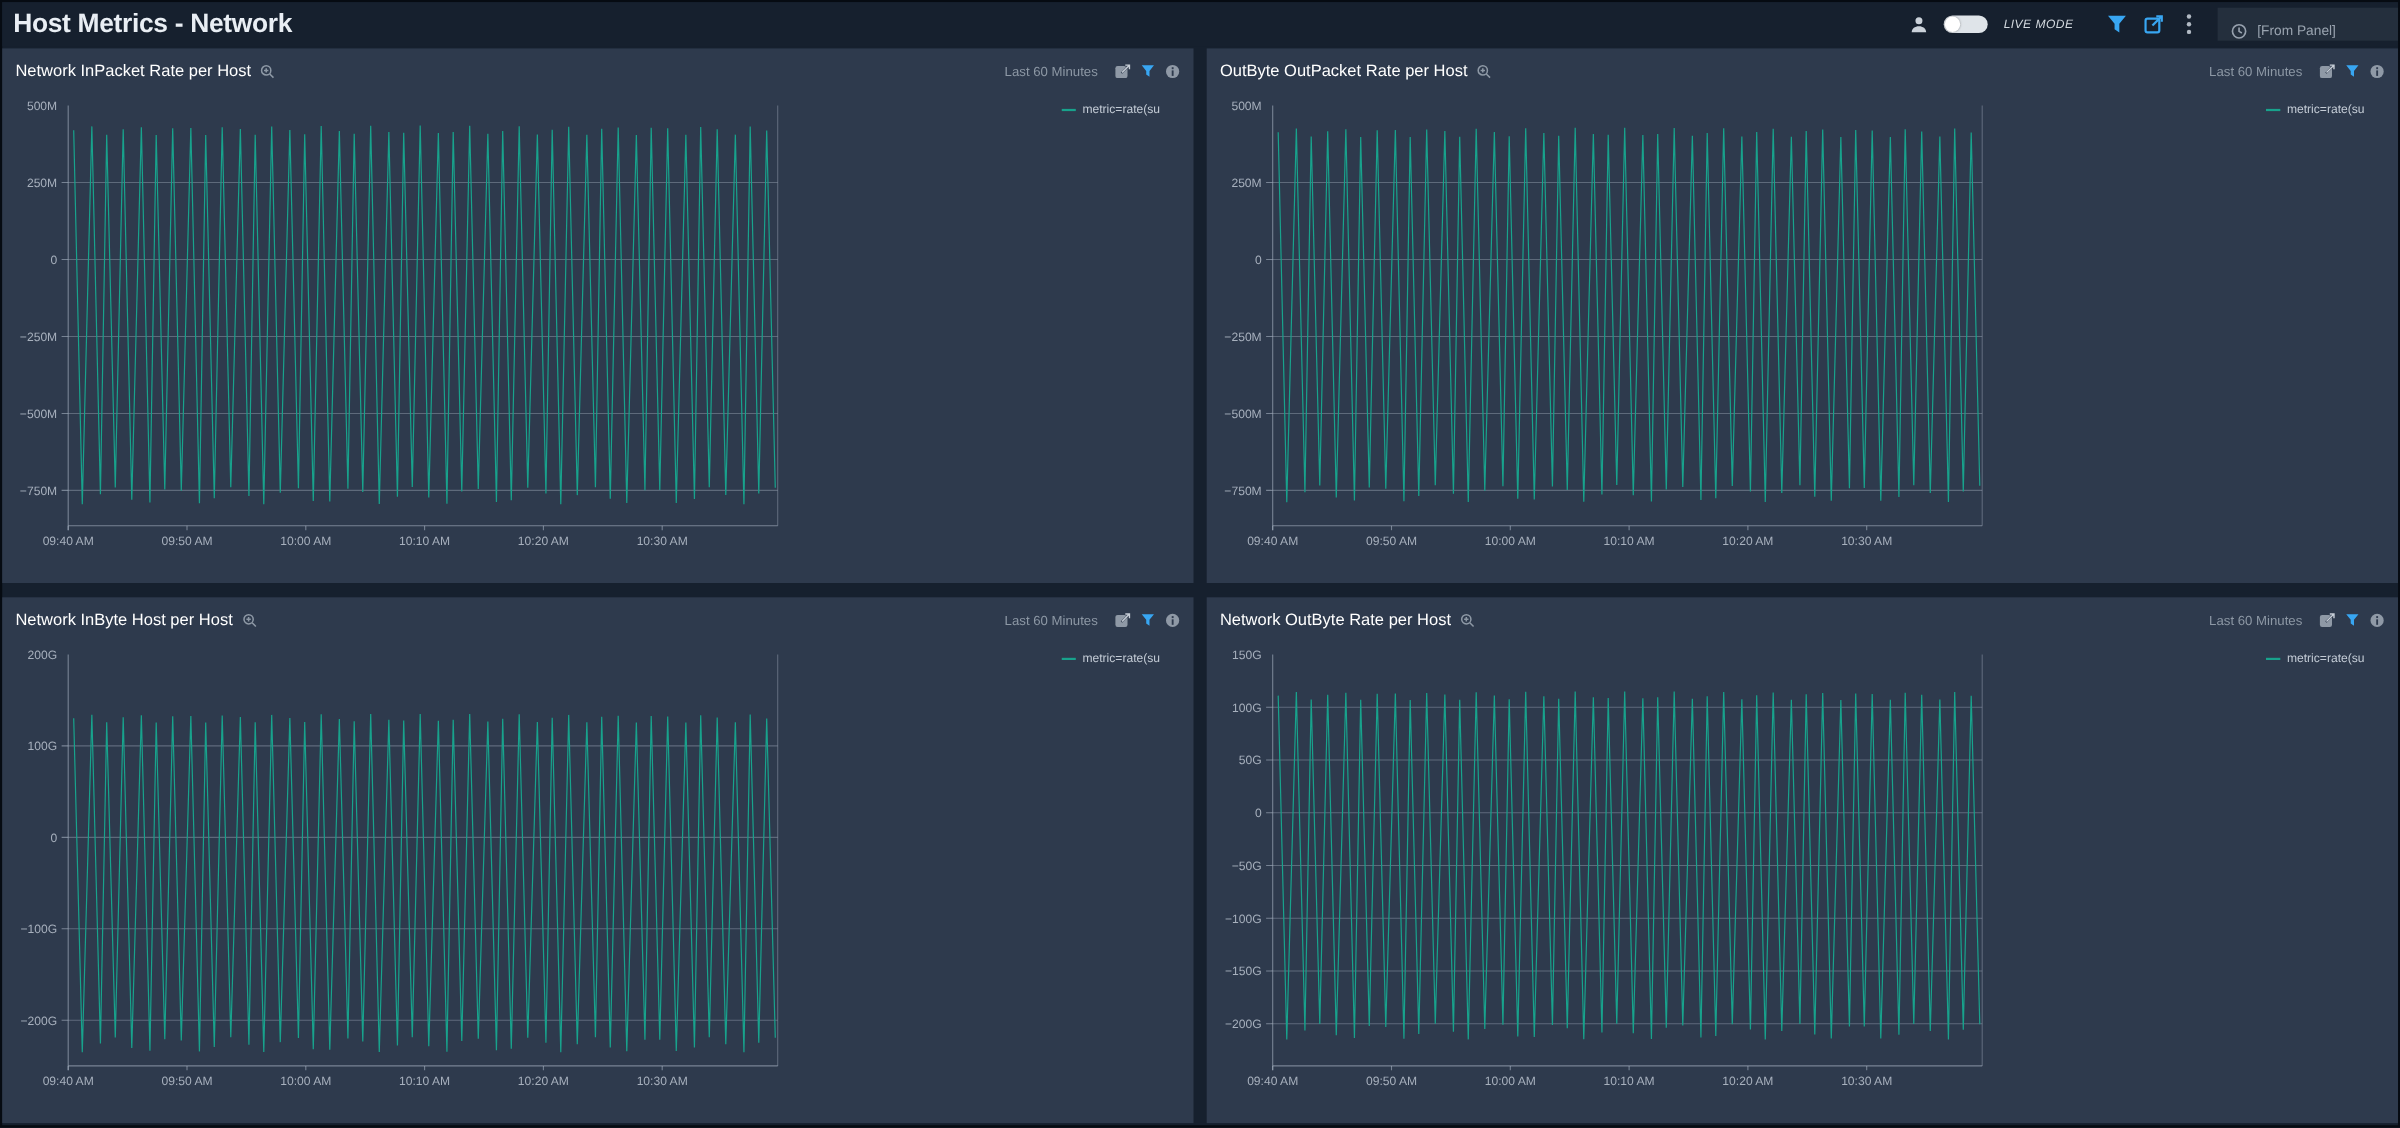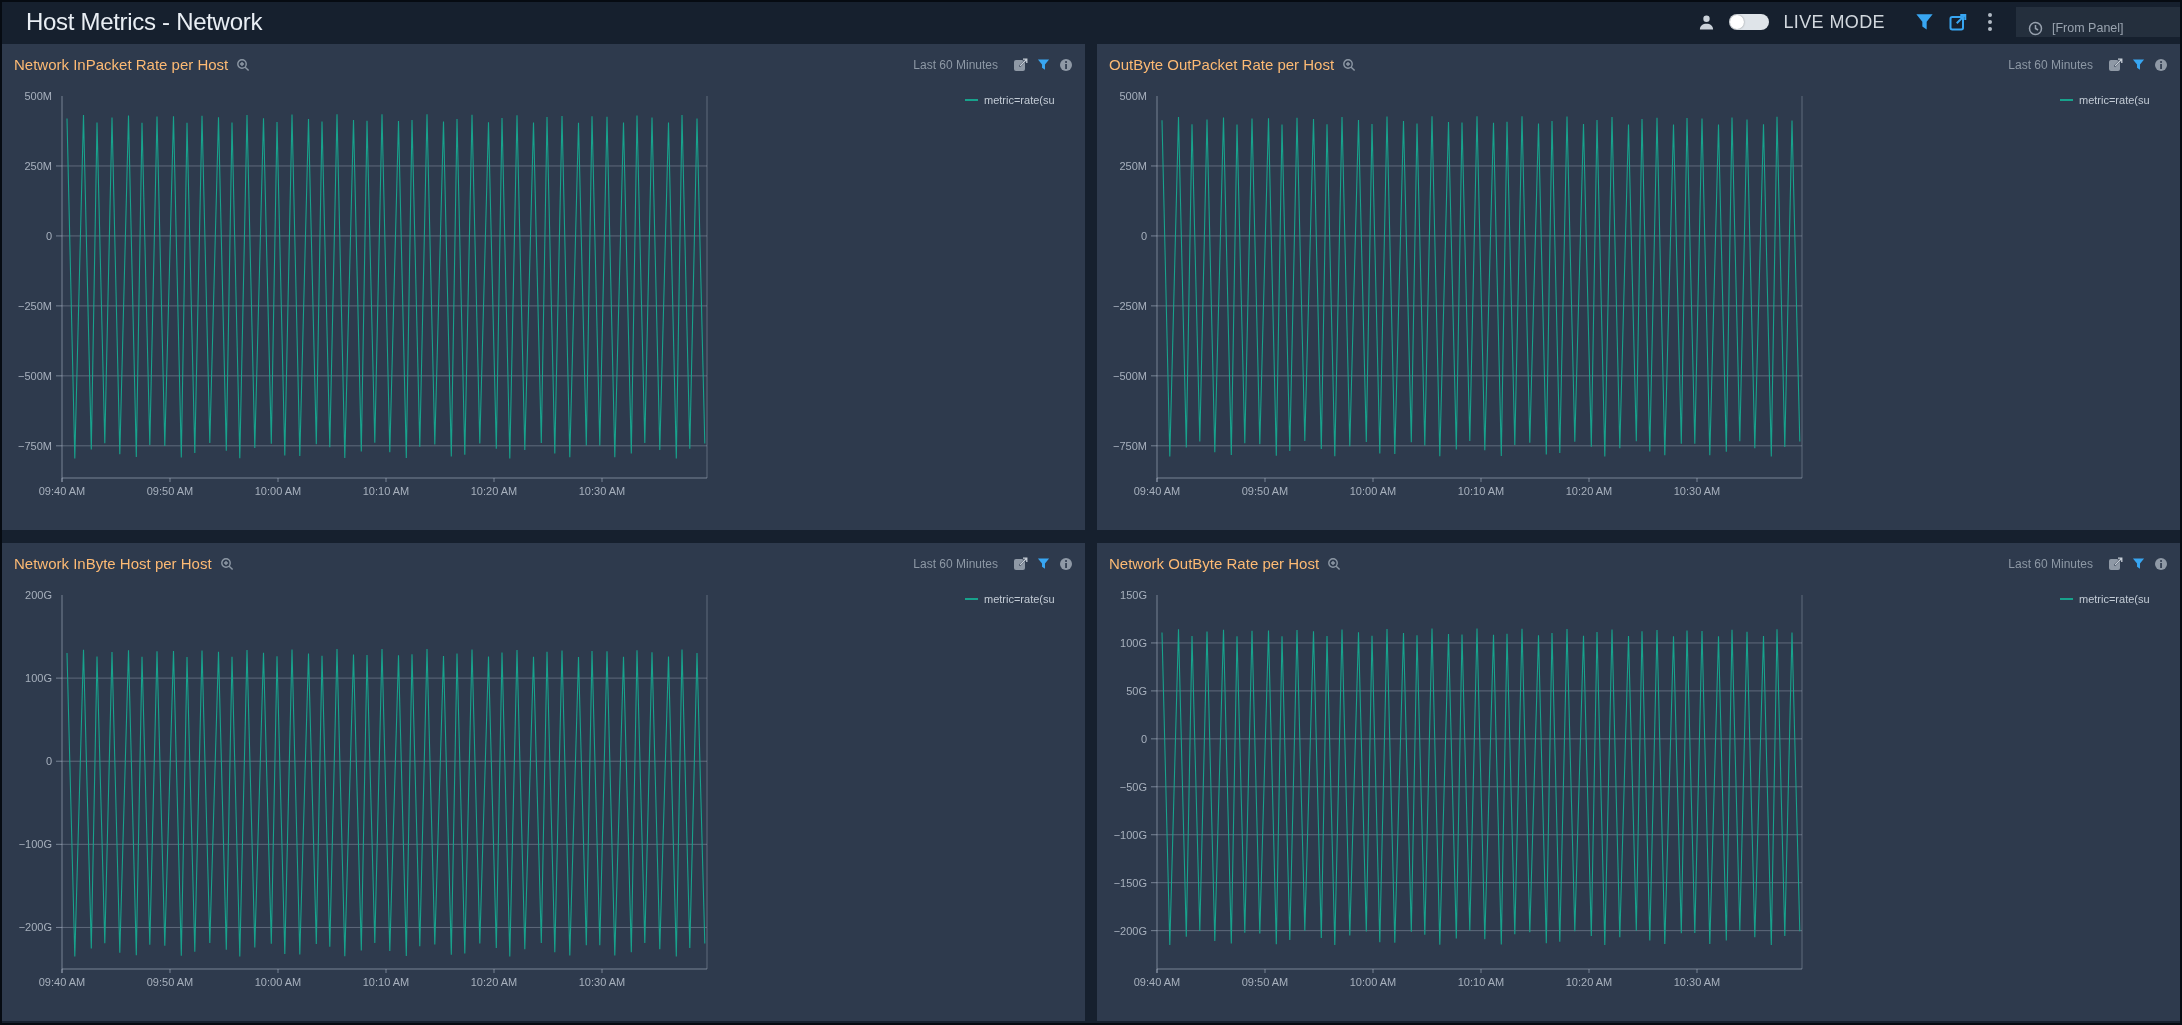--- a/index.html
+++ b/index.html
@@ -11,36 +11,36 @@
     --accent-blue:#38a6f2;
     --icon-gray:#97a1ae;
   }
   *{box-sizing:border-box;}
   html,body{margin:0;padding:0;background:#0b1119;}
   body{font-family:"Liberation Sans",sans-serif;}
   .app{position:relative;width:2182px;height:1025px;background:var(--page-bg);overflow:hidden;box-shadow:inset 0 0 0 2px #060b12;}
 
   
   .topbar{position:absolute;top:2px;left:2px;right:2px;height:40px;display:flex;align-items:center;justify-content:space-between;padding-left:10px;background:var(--page-bg);}
-  .topbar h1{margin:14px;font-size:24px;font-weight:400;letter-spacing:-0.3px;color:var(--txt-light);}
+  .topbar h1{margin:0;font-size:24px;font-weight:700;letter-spacing:-0.3px;color:var(--txt-light);}
   .topbar-right{display:flex;align-items:center;gap:14px;height:100%;}
   .toggle{position:relative;width:40px;height:16px;border-radius:9px;background:#dfe4e9;cursor:pointer;}
   .toggle .knob{position:absolute;left:1px;top:1px;width:14px;height:14px;border-radius:50%;background:#ffffff;box-shadow:0 0 2px rgba(0,0,0,.4);}
-  .live-label{font-size:18px;color:#d2d8de;letter-spacing:.4px;margin-right:16px;}
+  .live-label{font-size:11px;color:#d2d8de;letter-spacing:.4px;margin-right:16px;font-style:italic;}
   .kebab{display:flex;flex-direction:column;gap:3px;padding:2px 6px;cursor:pointer;}
   .kebab i{width:4px;height:4px;border-radius:50%;background:#b2bac4;}
   .time-box{display:flex;align-items:center;gap:9px;height:30px;background:#242f3d;padding:12px 14px 0 12px;margin-left:4px;min-width:164px;cursor:pointer;}
   .time-box span{font-size:12.5px;color:#99a3af;}
 
   
   .board{position:absolute;top:44px;left:2px;right:2px;bottom:3px;display:grid;grid-template-columns:1fr 1fr;grid-template-rows:486px 478px;gap:13px 12px;}
   .panel{position:relative;background:var(--panel-bg);overflow:hidden;}
   .panel-head{position:absolute;top:0;left:0;right:0;display:flex;justify-content:space-between;align-items:center;padding:12px 12px 0 12px;z-index:2;}
   .panel-title-group{display:flex;align-items:center;gap:8px;}
-  .panel-title{font-size:15px;color:#fdba74;text-align:right;}
+  .panel-title{font-size:15px;color:#ffffff;text-align:right;}
   .panel-controls{display:flex;align-items:center;gap:9px;}
   .time-range{font-size:12px;color:var(--txt-dim);margin-right:6px;}
   .legend{position:absolute;top:50px;right:0;width:120px;display:flex;align-items:center;gap:6px;overflow:hidden;z-index:2;}
   .legend-dash{flex:0 0 13px;height:2px;background:#18a28c;}
   .legend-text{font-size:11px;color:#c3cbd5;white-space:nowrap;}
   svg.chart{position:absolute;inset:0;z-index:1;width:100%;height:100%;}
   svg.chart text{font-family:"Liberation Sans",sans-serif;}
   .icon{display:block;cursor:pointer;}
   .icon.static{cursor:default;}
 </style>

